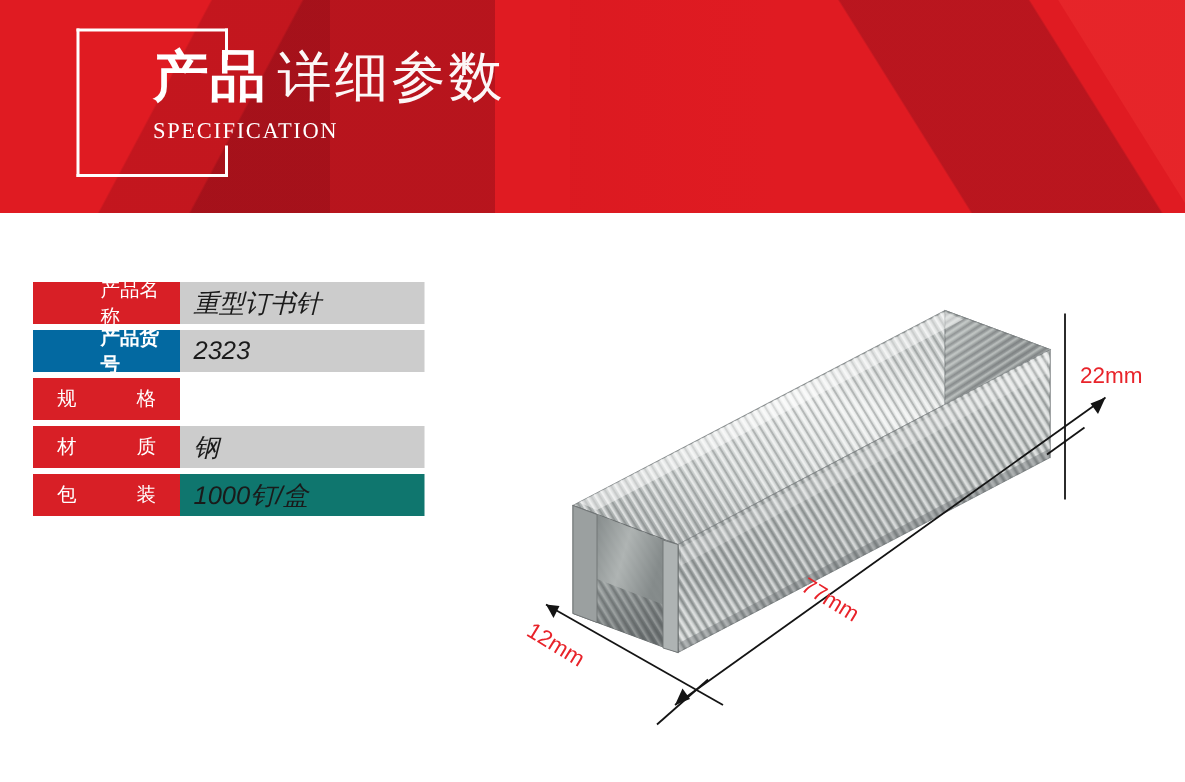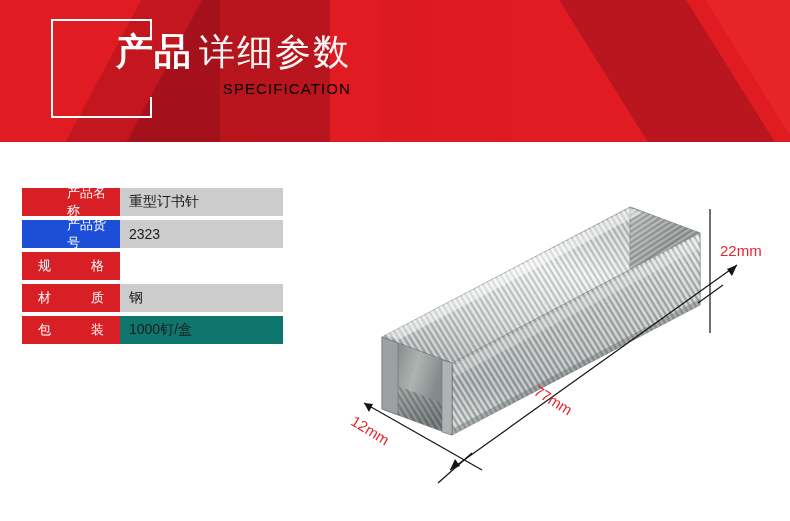--- a/index.html
+++ b/index.html
@@ -63,23 +63,24 @@
 
   
   #frame-left  { position:absolute; left:51px;  top:19px;  width:2px;  height:99px; background:#fff; }
   #frame-top   { position:absolute; left:51px;  top:19px;  width:101px;height:2px;  background:#fff; }
   #frame-bot   { position:absolute; left:51px;  top:116px; width:101px;height:2px;  background:#fff; }
   #frame-r-up  { position:absolute; left:150px; top:19px;  width:2px; height:21px;  background:#fff; }
   #frame-r-dn  { position:absolute; left:150px; top:97px;  width:2px; height:21px;  background:#fff; }
 
   #banner-text {
     position: absolute;
-    left: 116px;
+    left: 102px;
     top: 33px;
     line-height: 1;
+    font-family: Liberation Serif, serif;
   }
   #title-line {
     white-space: nowrap;
     color: #ffffff;
     line-height: 1;
   }
   #title-bold {
     font-size: 37px;
     font-weight: 700;
     letter-spacing: 1px;
@@ -89,23 +90,22 @@
     font-weight: 300;
     letter-spacing: 2px;
     margin-left: 7px;
     opacity: 0.97;
   }
   #subtitle {
     margin-top: 11px;
     font-size: 15px;
     font-weight: 400;
     letter-spacing: 1.1px;
-    color: #000000;
+    color: #ffffff;
     white-space: nowrap;
-    text-align: right;
   }
 
   
   #spec-table {
     position: absolute;
     left: 22px;
     top: 188px;
     width: 261px;
   }
   .spec-row {
@@ -128,25 +128,26 @@
   }
   .spec-label.wide { letter-spacing: 0; padding-left: 45px; }
   .spec-label.spaced {
     justify-content: space-between;
     padding: 0 16px;
   }
   .spec-value {
     flex: 1 1 auto;
     background: #cccccc;
     color: #1a1a1a;
-    font-size: 14px;
+    font-size: 17px;
     display: flex;
     align-items: center;
     padding-left: 9px;
     box-sizing: border-box;
+    font-style: italic;
   }
 
   
   #photo {
     position: absolute;
     left: 342px;
     top: 185px;
     width: 445px;
     height: 300px;
   }
@@ -192,21 +193,21 @@
     <div id="subtitle">SPECIFICATION</div>
   </div>
 </div>
 
 <div id="spec-table">
     <div class="spec-row">
       <div class="spec-label wide" style="background: rgb(216, 31, 38);">产品名称</div>
       <div class="spec-value" style="background: rgb(204, 204, 204);">重型订书针</div>
     </div>
     <div class="spec-row">
-      <div class="spec-label wide" style="background: #1d4ed8;">产品货号</div>
+      <div class="spec-label wide" style="background: #0369a1; font-weight: bold;">产品货号</div>
       <div class="spec-value" style="background: rgb(204, 204, 204); text-align: right;">2323</div>
     </div>
     <div class="spec-row">
       <div class="spec-label spaced" style="background: rgb(216, 31, 38);">
         <span>规</span>
         <span>格</span>
       </div>
     </div>
     <div class="spec-row">
       <div class="spec-label spaced" style="background: rgb(216, 31, 38);">

